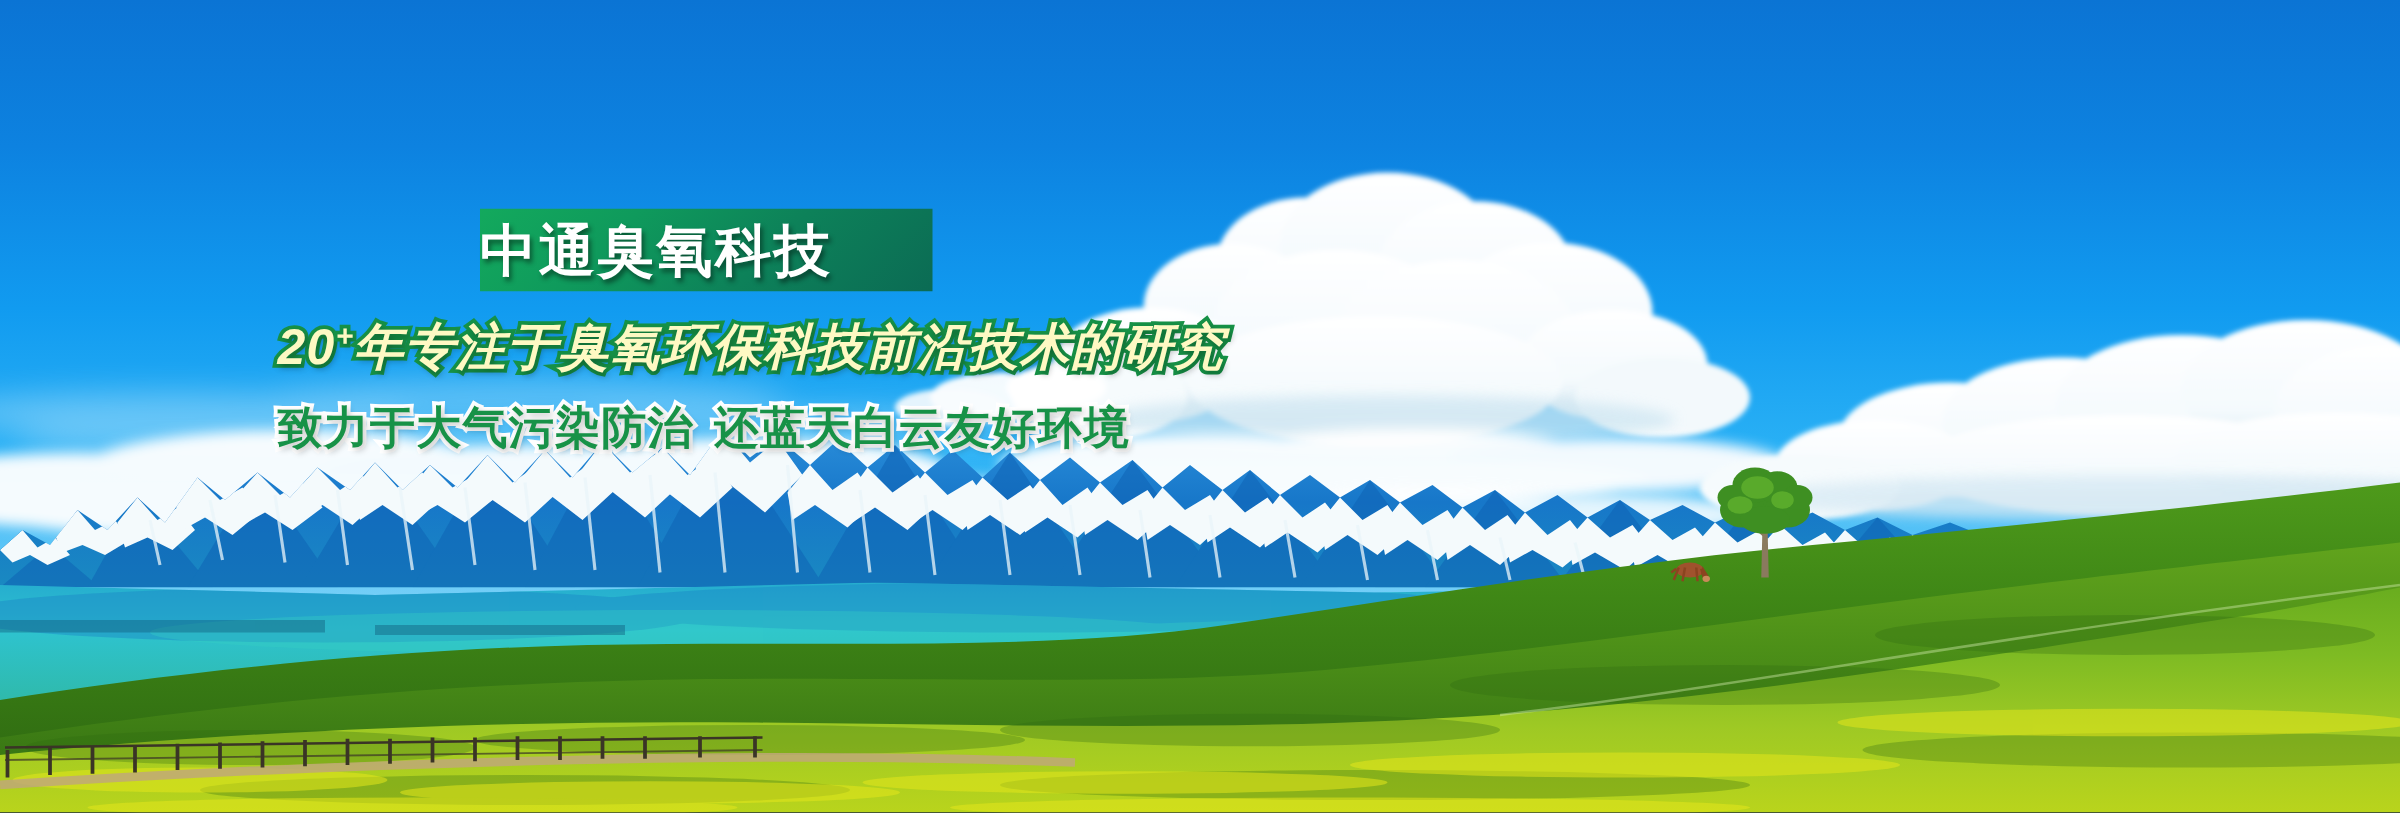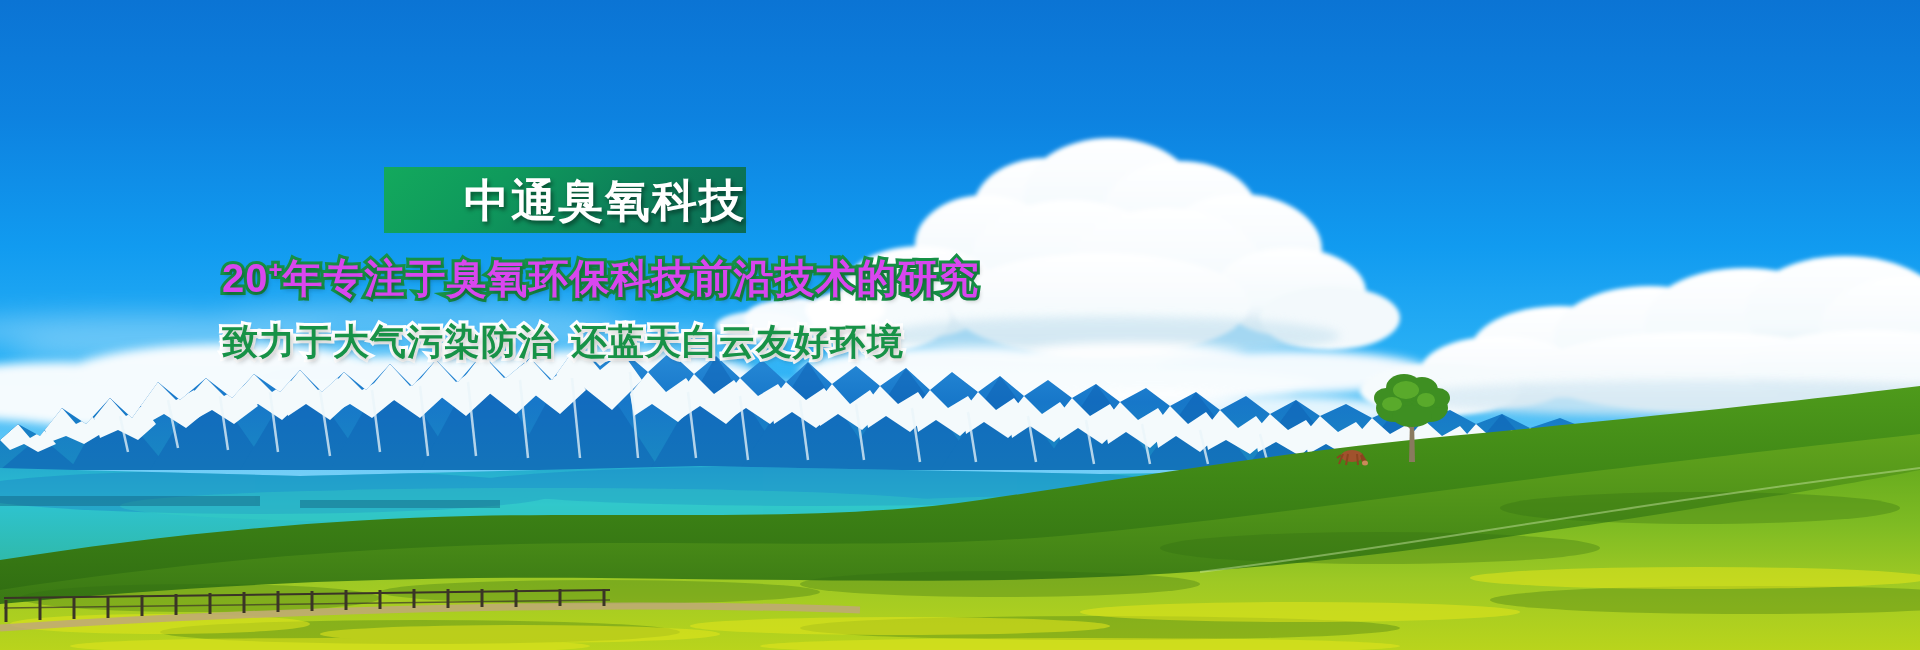--- a/index.html
+++ b/index.html
@@ -41,21 +41,21 @@
   }
   .logo-box {
     position: absolute;
     left: 384px;
     top: 167px;
     width: 362px;
     height: 66px;
     background: linear-gradient(135deg, #13a95d 0%, #0f9a5c 30%, #0d8159 62%, #0b6b54 100%);
     display: flex;
     align-items: center;
-    justify-content: flex-end;
+    justify-content: flex-start;
     pointer-events: auto;
   }
   .logo-text {
     color: #ffffff;
     font-size: 45px;
     font-weight: bold;
     letter-spacing: 2px;
     line-height: 1;
     text-shadow: 2px 3px 4px rgba(0,0,0,0.45);
     white-space: nowrap;
@@ -65,25 +65,26 @@
     position: absolute;
     white-space: nowrap;
     font-weight: bold;
     line-height: 1;
     pointer-events: auto;
   }
   .line2 {
     left: 222px;
     top: 258px;
     font-size: 40px;
-    color: #d946ef;
+    color: #fef9c3;
     letter-spacing: 1px;
     -webkit-text-stroke: 6px #169146;
     paint-order: stroke fill;
     text-shadow: 2px 3px 5px rgba(0,0,0,0.30);
+    font-style: italic;
   }
   .line3 {
     left: 222px;
     top: 324px;
     font-size: 36px;
     color: #179247;
     letter-spacing: 1px;
     -webkit-text-stroke: 6px #ffffff;
     paint-order: stroke fill;
     text-shadow: 2px 3px 5px rgba(0,0,0,0.25);

